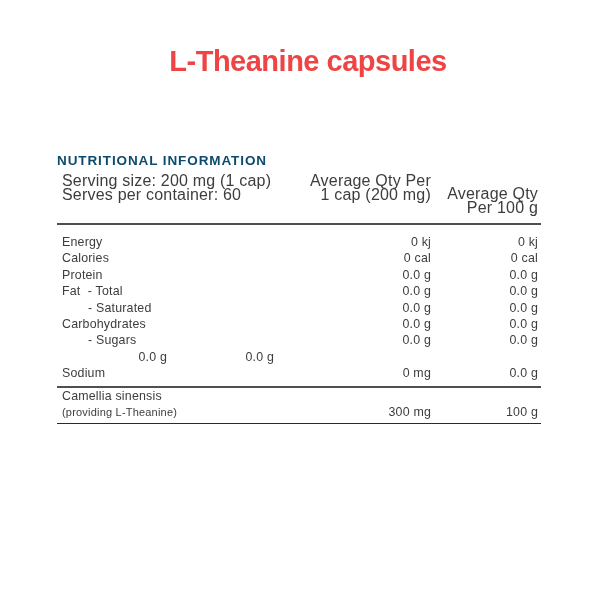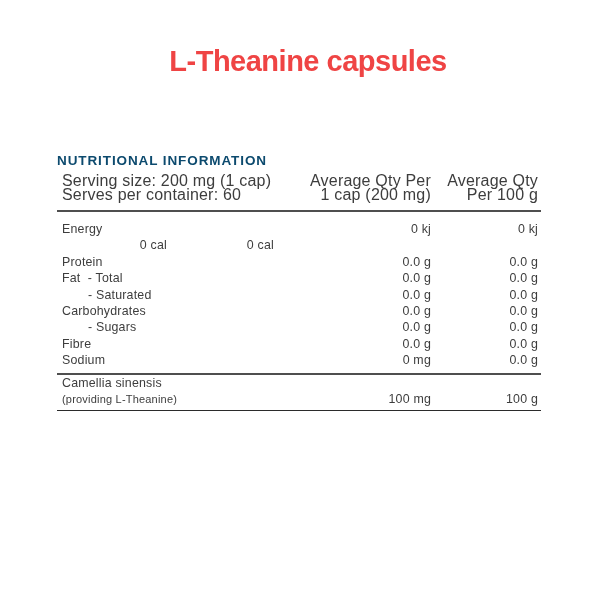--- a/index.html
+++ b/index.html
@@ -46,21 +46,21 @@
     display: flex;
     margin-top: 5px;
     font-size: 16px;
     line-height: 14px;
     letter-spacing: 0.2px;
     padding: 0 3px 0 5px;
   }
   .serving { flex: 1; }
   .colh { text-align: right; }
   .colh.c2 { width: 130px; }
-  .colh.c3 { width: 107px; }
+  .colh.c3 { width: 107px; margin-top: 13px; }
   .divider { height: 0; }
   .divider.thick-top { border-top: 2px solid #4f4f4f; margin-top: 8px; }
   .divider.thick-mid { border-top: 2px solid #4f4f4f; margin-top: 4px; }
   .divider.thin-bottom { border-top: 1px solid #2b2b2b; margin-top: 3px; }
   .rows { margin-top: 9px; }
   .row {
     display: flex;
     line-height: 16.4px;
     font-size: 12.4px;
     letter-spacing: 0.2px;
@@ -106,20 +106,21 @@
 
   <div class="divider thick-top"></div>
 
   <div class="rows">
     <div class="row">
       <div class="lbl">Energy</div>
       <div class="v2">0 kj</div>
       <div class="v3">0 kj</div>
     </div>
     <div class="row">
+      <div class="lbl">Calories</div>
       <div class="v2">0 cal</div>
       <div class="v3">0 cal</div>
     </div>
     <div class="row">
       <div class="lbl">Protein</div>
       <div class="v2">0.0 g</div>
       <div class="v3">0.0 g</div>
     </div>
     <div class="row">
       <div class="lbl">Fat  - Total</div>
@@ -135,37 +136,36 @@
       <div class="lbl">Carbohydrates</div>
       <div class="v2">0.0 g</div>
       <div class="v3">0.0 g</div>
     </div>
     <div class="row">
       <div class="lbl indent">- Sugars</div>
       <div class="v2">0.0 g</div>
       <div class="v3">0.0 g</div>
     </div>
     <div class="row">
-      <div class="lbl">Fibre</div>
       <div class="v2">0.0 g</div>
       <div class="v3">0.0 g</div>
     </div>
     <div class="row">
       <div class="lbl">Sodium</div>
       <div class="v2">0 mg</div>
       <div class="v3">0.0 g</div>
     </div>
   </div>
 
   <div class="divider thick-mid"></div>
 
   <div class="ingredient">
     <div class="ing-name">Camellia sinensis</div>
     <div class="row">
       <div class="lbl sub">(providing L-Theanine)</div>
-      <div class="v2">100 mg</div>
+      <div class="v2">300 mg</div>
       <div class="v3">100 g</div>
     </div>
   </div>
 
   <div class="divider thin-bottom"></div>
 
 </div>
 
 </body></html>

